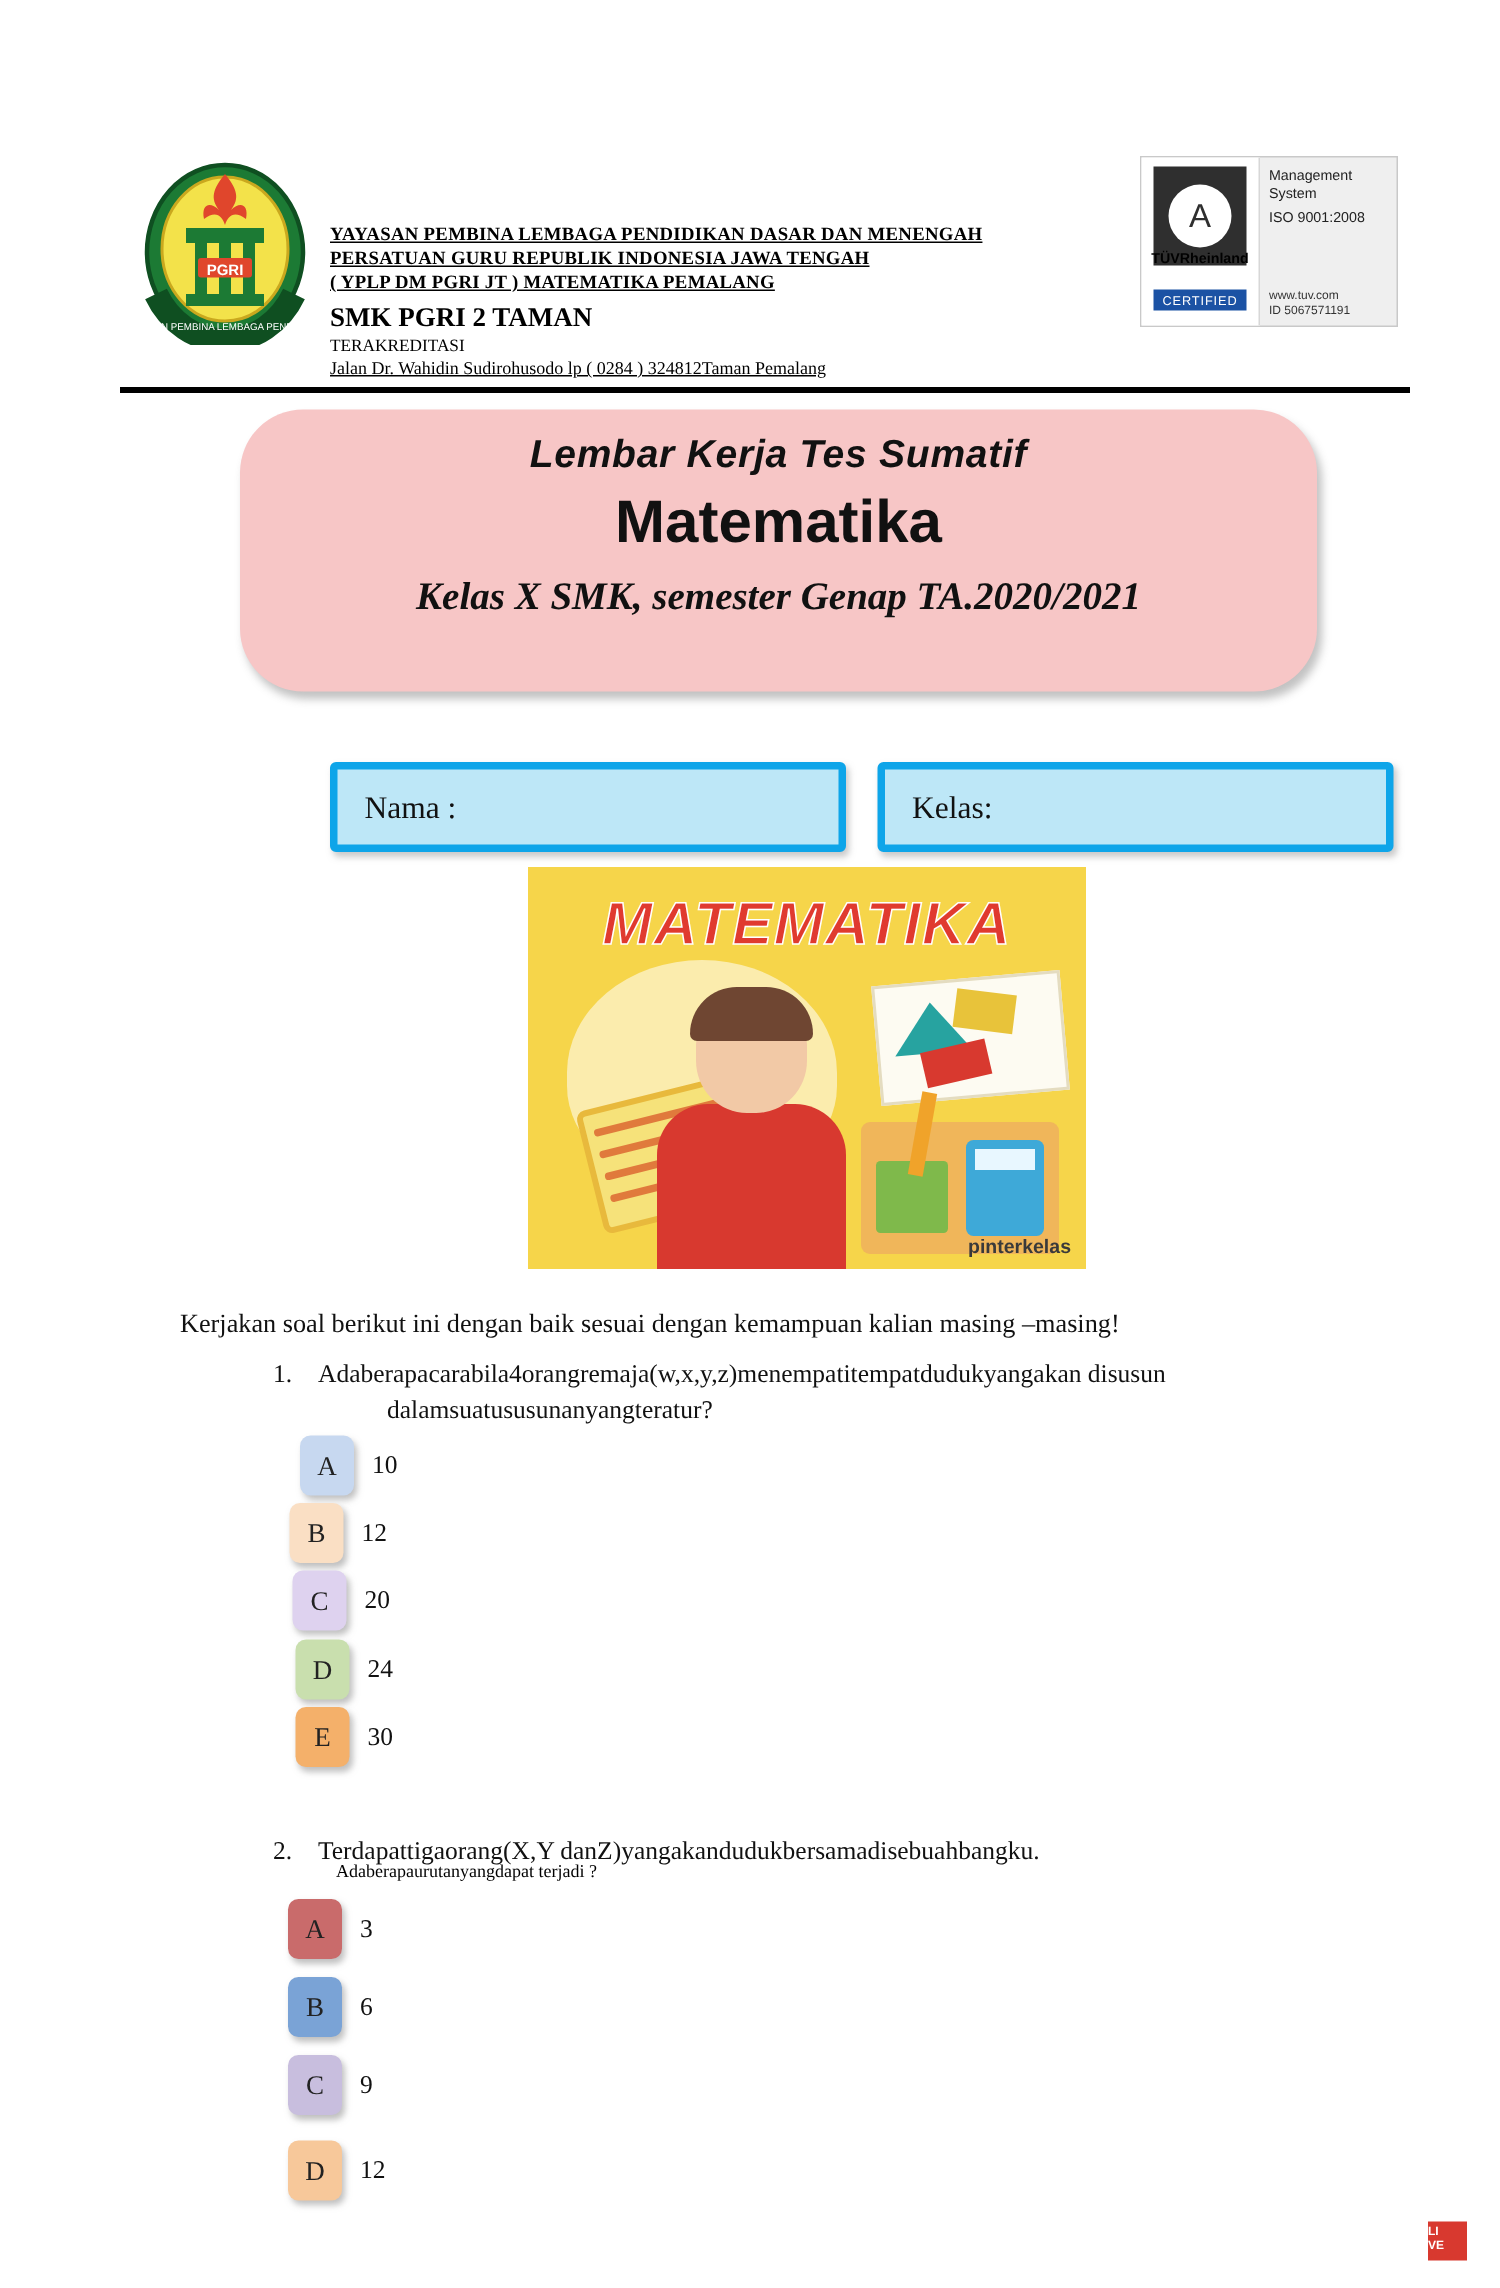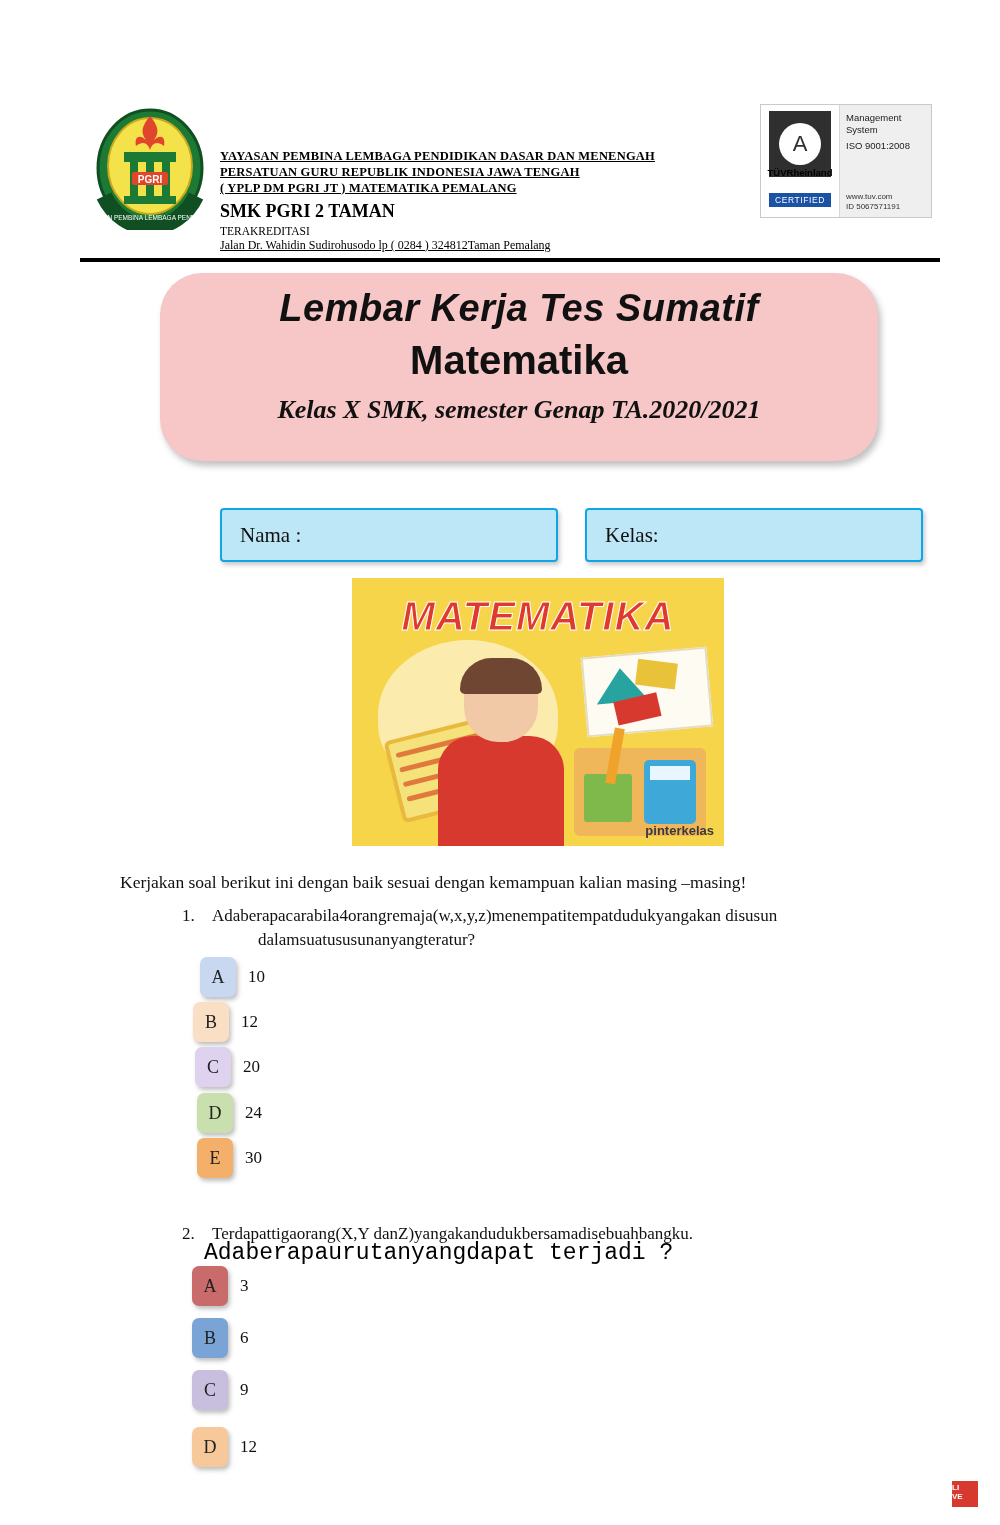--- a/index.html
+++ b/index.html
@@ -163,21 +163,21 @@
     width: 718px;
     height: 188px;
     background: #f7c6c6;
     border-radius: 42px;
     box-shadow: 3px 5px 6px rgba(120,120,120,.45);
     text-align: center;
   }
   .banner .t1 {
     font-family: "Liberation Sans", sans-serif;
     font-style: italic;
-    font-size: 38px;
+    font-size: 26px;
     font-weight: bold;
     color: #111;
     margin-top: 14px;
     letter-spacing: .5px;
   }
   .banner .t2 {
     font-family: "Liberation Sans", sans-serif;
     font-size: 40px;
     font-weight: bold;
     color: #111;
@@ -190,21 +190,21 @@
     font-weight: bold;
     color: #111;
     margin-top: 12px;
   }
 
   
   .field {
     position: absolute;
     height: 50px;
     background: #bde7f7;
-    border: 2px solid #0ea5e9;
+    border: 5px solid #0ea5e9;
     border-radius: 4px;
     box-shadow: 2px 3px 4px rgba(150,150,150,.5);
     display: flex;
     align-items: center;
     padding-left: 18px;
     font-size: 21px;
     color: #111;
   }
   #field-nama { top: 508px; left: 220px; width: 316px; }
   #field-kelas { top: 508px; left: 585px; width: 316px; }
@@ -321,21 +321,21 @@
   }
   .q .num {
     position: absolute;
     left: 0;
     width: 28px;
     text-align: left;
   }
   .q .body { margin-left: 30px; display: block; }
   #q1 { top: 904px; }
   #q2 { top: 1222px; }
-  .q2line2 { position:absolute; top: 1240px; left: 204px; font-size:23px;font-family:Liberation Mono, monospace; }
+  .q2line2 { position:absolute; top: 1240px; left: 224px; font-size:12px; }
 
   
   .opt {
     position: absolute;
     display: flex;
     align-items: center;
   }
   .pill {
     width: 36px;
     height: 40px;

